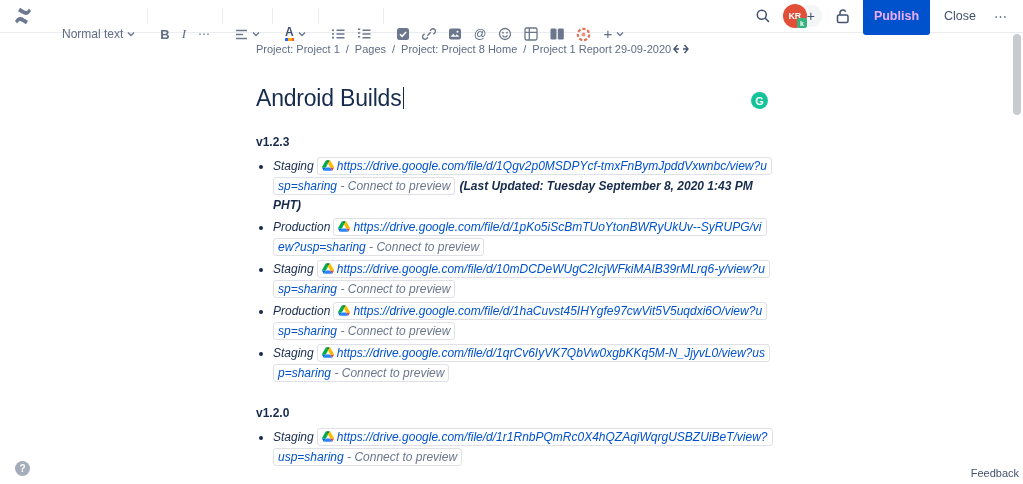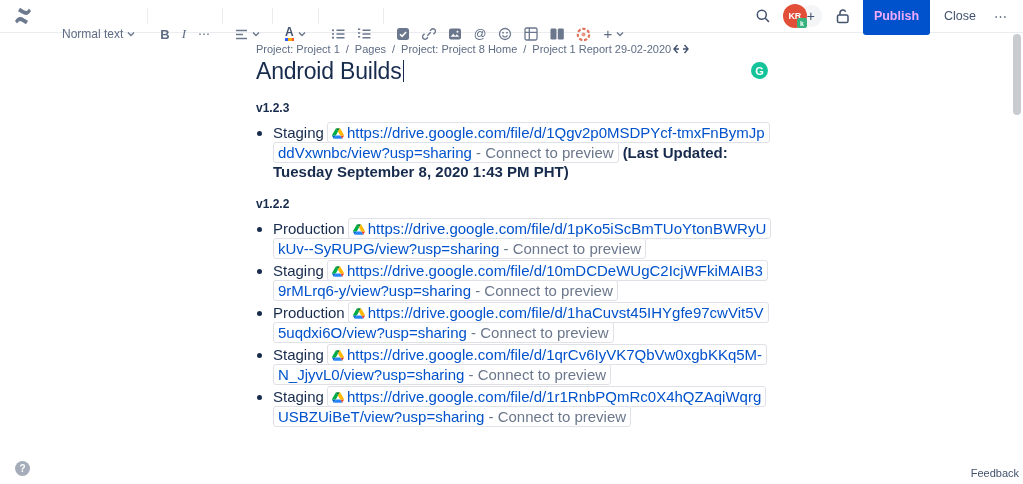--- a/index.html
+++ b/index.html
@@ -59,33 +59,33 @@
   .content { position:absolute; top:33px; left:256px; width:512px; }
   .crumb-row {
     display:flex; align-items:center; justify-content:flex-start;
     padding-top:7px; height:24px;
   }
   .crumbs { display:flex; align-items:center; gap:6px; font-size:11px; color:#5E6C84; }
   .crumbs .crumb { cursor:pointer; }
   .crumbs .csep { color:#5E6C84; }
   .width-toggle { cursor:pointer; display:flex; align-items:center; padding:2px; }
 
-  .title-row { margin-top:1px; display:flex; justify-content:space-between; align-items:flex-start;gap:23px; }
+  .title-row { margin-top:28px; display:flex; justify-content:space-between; align-items:center;gap:23px; }
   .page-title { font-size:23px; font-weight:500; color:#172B4D; letter-spacing:-0.2px; cursor:text; }
   .caret { display:inline-block; width:1px; height:22px; background:#172B4D; vertical-align:-3px; margin-left:1px; }
   .grammarly {
     width:17px; height:17px; border-radius:50%; background:#15C39A; color:#fff;
     font-size:11px; font-weight:700; display:flex; align-items:center; justify-content:center;
     margin-top:4px; cursor:pointer;
   }
 
   .doc { margin-top:6px; }
-  .version-heading { font-size:12px; font-weight:700; color:#172B4D; margin:16px 0 8px; }
+  .version-heading { font-size:12px; font-weight:700; color:#172B4D; margin:23px 0 8px; }
   .build-list { margin:0; padding-left:17px; }
-  .build-item { font-size:15px; line-height:19px; margin:3px 0; color:#172B4D; }
+  .build-item { font-size:12px; line-height:19px; margin:3px 0; color:#172B4D;font-style:italic; }
   .build-label { margin-right:3px; }
   .chip {
     border:1px solid #DFE1E6; border-radius:3px; padding:1px 4px; background:#fff;
     -webkit-box-decoration-break:clone; box-decoration-break:clone; cursor:pointer;
   }
   .chip .drive-ico { display:inline-block; vertical-align:-1px; margin-right:3px; }
   .chip .url { color:#0052CC; word-break:break-all; }
   .chip .action { color:#6B778C; }
   .note { font-weight:700; color:#172B4D; margin-left:4px; }
 
@@ -248,21 +248,21 @@
 
 <div class="content">
   <div class="crumb-row">
     <div class="crumbs">
         <span class="crumb">Project: Project 1</span>
         <span class="csep">/</span>
         <span class="crumb">Pages</span>
         <span class="csep">/</span>
         <span class="crumb">Project: Project 8 Home</span>
         <span class="csep">/</span>
-        <span class="crumb">Project 1 Report 29-02-2020</span>
+        <span class="crumb">Project 1 Report 29-09-2020</span>
       </div>
     <span class="width-toggle">
       <svg width="16" height="10" viewBox="0 0 16 10">
           <path d="M4.5 1L1 5l3.5 4M6 5H1.2" stroke="#42526E" stroke-width="1.4" fill="none"></path>
           <path d="M11.5 1L15 5l-3.5 4M10 5h4.8" stroke="#42526E" stroke-width="1.4" fill="none"></path>
         </svg>
     </span>
   </div>
 
   <div class="title-row">
@@ -281,21 +281,20 @@
                   <path fill="#ea4335" d="M73.55 76.8c1.35-.8 2.5-1.9 3.3-3.3l1.6-2.75 7.65-13.25c.8-1.4 1.2-2.95 1.2-4.5H59.8l5.85 11.5z"></path>
                   <path fill="#00832d" d="M43.65 25L57.4 1.2C56.05.4 54.5 0 52.9 0H34.4c-1.6 0-3.15.45-4.5 1.2z"></path>
                   <path fill="#2684fc" d="M59.8 53H27.5L13.75 76.8c1.35.8 2.9 1.2 4.5 1.2h50.8c1.6 0 3.15-.45 4.5-1.2z"></path>
                   <path fill="#ffba00" d="M73.4 26.5L60.7 4.5c-.8-1.4-1.95-2.5-3.3-3.3L43.65 25l16.15 28h27.45c0-1.55-.4-3.1-1.2-4.5z"></path>
                 </svg></span><span class="url">https://drive.google.com/file/d/1Qgv2p0MSDPYcf-tmxFnBymJpddVxwnbc/view?usp=sharing</span> <span class="action">- Connect to preview</span></span><span class="note">(Last Updated: Tuesday September 8, 2020 1:43 PM PHT)</span>
   </li>
 </ul>
   </section>
 
   <section>
-    <h4 class="version-heading">v1.2.2</h4>
     <ul class="build-list">
   <li class="build-item">
     <span class="build-label">Production</span><span class="chip"><span class="drive-ico"><svg width="12" height="11" viewBox="0 0 87.3 78">
                   <path fill="#0066da" d="M6.6 66.85l3.85 6.65c.8 1.4 1.95 2.5 3.3 3.3l13.75-23.8H0c0 1.55.4 3.1 1.2 4.5z"></path>
                   <path fill="#00ac47" d="M43.65 25L29.9 1.2c-1.35.8-2.5 1.9-3.3 3.3l-25.4 44A9.06 9.06 0 000 53h27.5z"></path>
                   <path fill="#ea4335" d="M73.55 76.8c1.35-.8 2.5-1.9 3.3-3.3l1.6-2.75 7.65-13.25c.8-1.4 1.2-2.95 1.2-4.5H59.8l5.85 11.5z"></path>
                   <path fill="#00832d" d="M43.65 25L57.4 1.2C56.05.4 54.5 0 52.9 0H34.4c-1.6 0-3.15.45-4.5 1.2z"></path>
                   <path fill="#2684fc" d="M59.8 53H27.5L13.75 76.8c1.35.8 2.9 1.2 4.5 1.2h50.8c1.6 0 3.15-.45 4.5-1.2z"></path>
                   <path fill="#ffba00" d="M73.4 26.5L60.7 4.5c-.8-1.4-1.95-2.5-3.3-3.3L43.65 25l16.15 28h27.45c0-1.55-.4-3.1-1.2-4.5z"></path>
                 </svg></span><span class="url">https://drive.google.com/file/d/1pKo5iScBmTUoYtonBWRyUkUv--SyRUPG/view?usp=sharing</span> <span class="action">- Connect to preview</span></span>
@@ -334,20 +333,21 @@
                   <path fill="#ea4335" d="M73.55 76.8c1.35-.8 2.5-1.9 3.3-3.3l1.6-2.75 7.65-13.25c.8-1.4 1.2-2.95 1.2-4.5H59.8l5.85 11.5z"></path>
                   <path fill="#00832d" d="M43.65 25L57.4 1.2C56.05.4 54.5 0 52.9 0H34.4c-1.6 0-3.15.45-4.5 1.2z"></path>
                   <path fill="#2684fc" d="M59.8 53H27.5L13.75 76.8c1.35.8 2.9 1.2 4.5 1.2h50.8c1.6 0 3.15-.45 4.5-1.2z"></path>
                   <path fill="#ffba00" d="M73.4 26.5L60.7 4.5c-.8-1.4-1.95-2.5-3.3-3.3L43.65 25l16.15 28h27.45c0-1.55-.4-3.1-1.2-4.5z"></path>
                 </svg></span><span class="url">https://drive.google.com/file/d/1qrCv6IyVK7QbVw0xgbKKq5M-N_JjyvL0/view?usp=sharing</span> <span class="action">- Connect to preview</span></span>
   </li>
 </ul>
   </section>
 
   <section>
+    <h4 class="version-heading">v1.2.0</h4>
     <ul class="build-list">
   <li class="build-item">
     <span class="build-label">Staging</span><span class="chip"><span class="drive-ico"><svg width="12" height="11" viewBox="0 0 87.3 78">
                   <path fill="#0066da" d="M6.6 66.85l3.85 6.65c.8 1.4 1.95 2.5 3.3 3.3l13.75-23.8H0c0 1.55.4 3.1 1.2 4.5z"></path>
                   <path fill="#00ac47" d="M43.65 25L29.9 1.2c-1.35.8-2.5 1.9-3.3 3.3l-25.4 44A9.06 9.06 0 000 53h27.5z"></path>
                   <path fill="#ea4335" d="M73.55 76.8c1.35-.8 2.5-1.9 3.3-3.3l1.6-2.75 7.65-13.25c.8-1.4 1.2-2.95 1.2-4.5H59.8l5.85 11.5z"></path>
                   <path fill="#00832d" d="M43.65 25L57.4 1.2C56.05.4 54.5 0 52.9 0H34.4c-1.6 0-3.15.45-4.5 1.2z"></path>
                   <path fill="#2684fc" d="M59.8 53H27.5L13.75 76.8c1.35.8 2.9 1.2 4.5 1.2h50.8c1.6 0 3.15-.45 4.5-1.2z"></path>
                   <path fill="#ffba00" d="M73.4 26.5L60.7 4.5c-.8-1.4-1.95-2.5-3.3-3.3L43.65 25l16.15 28h27.45c0-1.55-.4-3.1-1.2-4.5z"></path>
                 </svg></span><span class="url">https://drive.google.com/file/d/1r1RnbPQmRc0X4hQZAqiWqrgUSBZUiBeT/view?usp=sharing</span> <span class="action">- Connect to preview</span></span>

